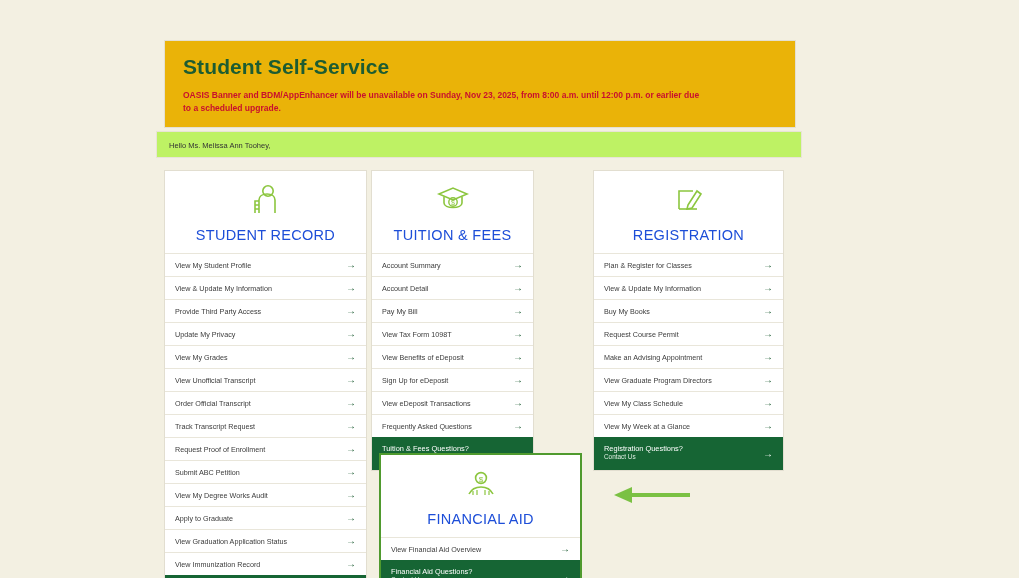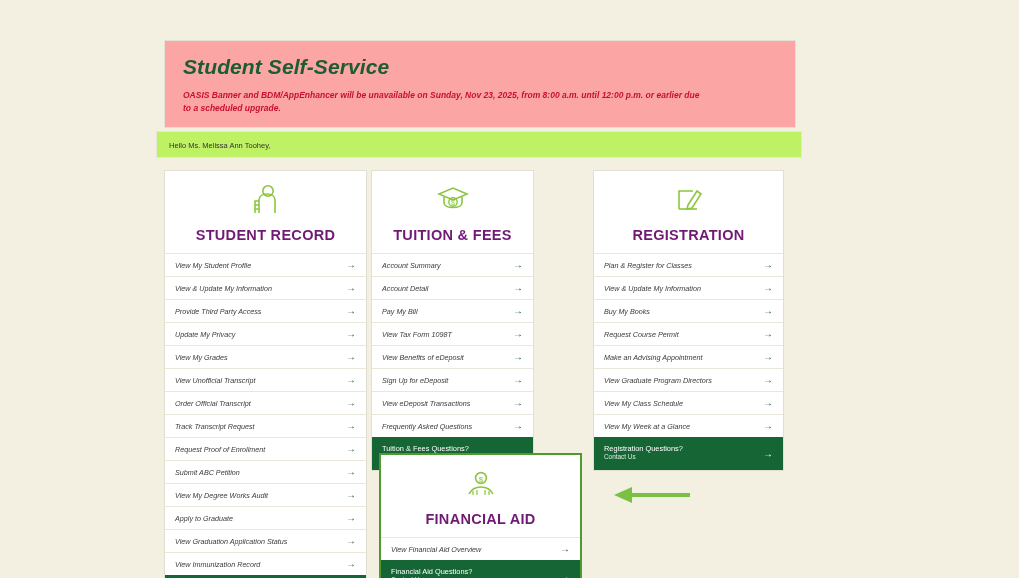--- a/index.html
+++ b/index.html
@@ -19,25 +19,24 @@
     width: 1019px;
     height: 578px;
   }
 
   
   .header-card {
     position: absolute;
     left: 164px;
     top: 40px;
     width: 632px;
-    background: #fca5a5;
+    background: #eab308;
     border: 1px solid #e4e0d2;
     padding: 14px 0 12px 0;
     box-sizing: border-box;
-    font-style: italic;
   }
   .page-title {
     font-size: 21px;
     font-weight: bold;
     color: #1c5c32;
     margin: 0 0 10px 18px;
     letter-spacing: 0.1px;
   }
   .alert-text {
     color: #c8102e;
@@ -80,38 +79,36 @@
   .card-icon {
     height: 42px;
     display: flex;
     align-items: center;
     justify-content: center;
     padding-top: 8px;
   }
   .card-title {
     text-align: center;
     font-size: 14.5px;
-    color: #701a75;
+    color: #1d4ed8;
     letter-spacing: 0.3px;
     padding: 6px 0 10px 0;
-    font-weight: bold;
   }
   .link-list {
     padding: 0;
     margin: 0;
     list-style: none;
   }
   .link-row {
     display: flex;
     align-items: center;
     justify-content: space-between;
     border-top: 1px solid #e9e6da;
     padding: 5px 10px 5px 10px;
     height: 12px;
-    font-style: italic;
   }
   .link-label {
     font-size: 7.2px;
     color: #3b3b3b;
     white-space: nowrap;
   }
   .arrow {
     color: #1c5c32;
     font-size: 10px;
     line-height: 1;

